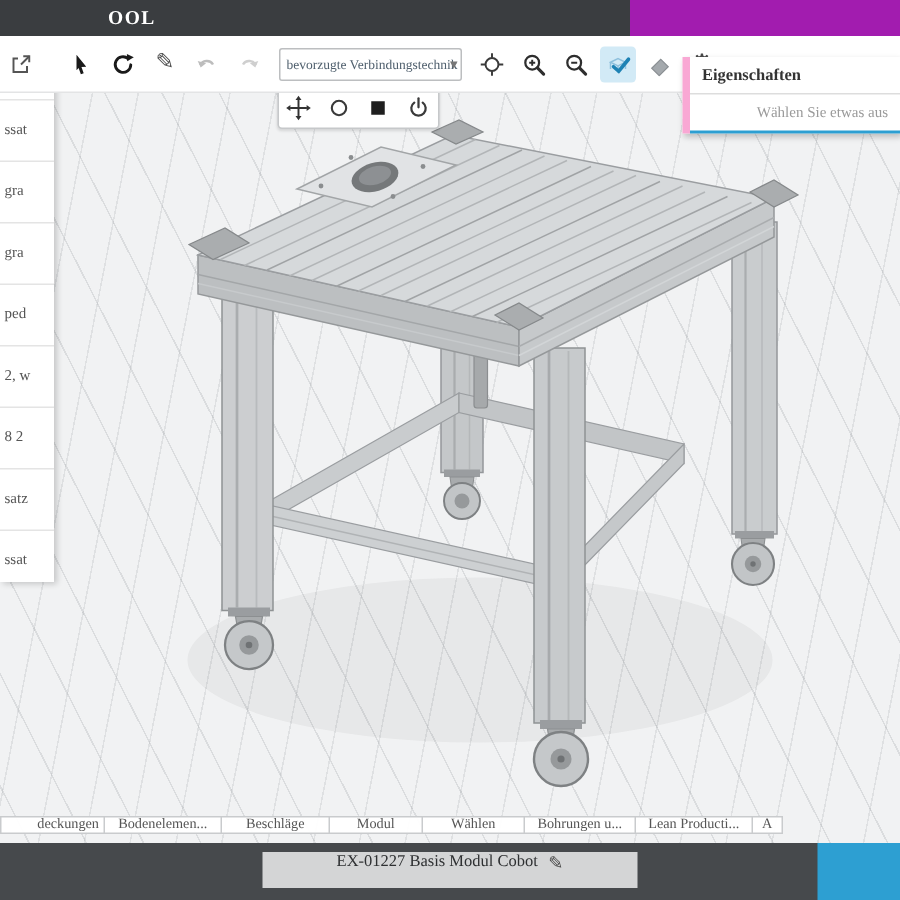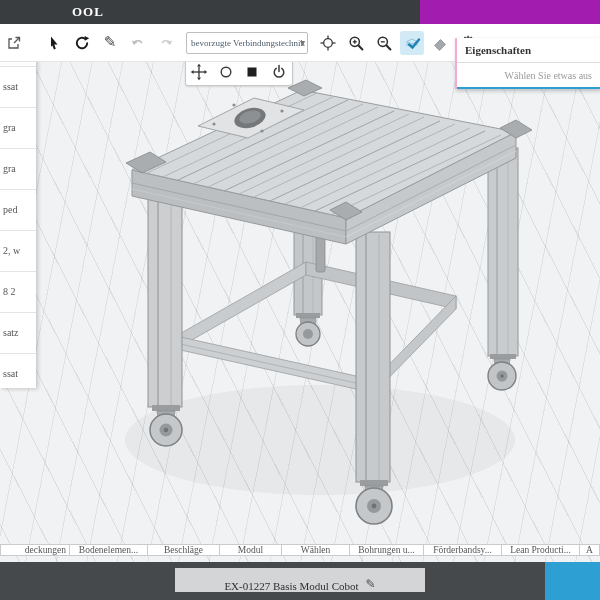--- a/index.html
+++ b/index.html
@@ -40,36 +40,36 @@
 
   
   .left-panel{position:absolute;left:0;top:52px;width:36px;height:336px;background:#fff;
     box-shadow:2px 1px 4px rgba(0,0,0,.18);z-index:3;overflow:hidden;}
   .lp-header{height:14px;font-size:7.5px;color:#888;line-height:14px;padding-left:2px;white-space:nowrap;}
   .lp-item{height:40px;border-top:1px solid #e4e4e4;font-size:10px;color:#555;line-height:40px;
     padding-left:3px;white-space:nowrap;overflow:hidden;cursor:pointer;}
 
   
   .props{position:absolute;left:455px;top:38px;width:145px;background:#fff;z-index:6;
-    border-left:2px solid #f9a8d4;box-shadow:1px 2px 4px rgba(0,0,0,.22);box-sizing:border-box;}
+    border-left:5px solid #f9a8d4;box-shadow:1px 2px 4px rgba(0,0,0,.22);box-sizing:border-box;}
   .props-title{font-size:11px;font-weight:bold;color:#333;padding:6px 8px;border-bottom:1px solid #ddd;}
   .props-hint{font-size:10px;color:#9a9a9a;padding:7px 8px 3px 8px;white-space:nowrap;overflow:hidden;text-align:right;}
   .props-underline{height:2px;background:#2d9fd2;margin-top:3px;}
 
   
   .bottom-tabs{position:absolute;left:0;top:530px;width:600px;height:26px;display:flex;z-index:3;align-items:flex-end;}
   .tab{background:rgba(255,255,255,.96);border:1px solid #c9cbcd;border-left:none;
     font-size:9.5px;color:#555;display:flex;align-items:center;justify-content:center;
     white-space:nowrap;overflow:hidden;padding:0 3px;box-sizing:border-box;cursor:pointer;}
   .tab:first-child{border-left:1px solid #c9cbcd;justify-content:flex-end;}
 
   
   .bottom-bar{position:absolute;left:0;top:562px;width:600px;height:38px;background:#46494c;z-index:5;}
   .project-pill{position:absolute;left:175px;top:6px;width:250px;height:24px;background:#d4d5d6;
-    display:flex;align-items:flex-end;justify-content:center;font-size:11px;color:#2e3032;gap:7px;cursor:pointer;}
+    display:flex;align-items:flex-start;justify-content:center;font-size:11px;color:#2e3032;gap:7px;cursor:pointer;}
   .pill-edit{font-size:12px;color:#4a4a4a;}
   .blue-block{position:absolute;right:0;top:0;width:55px;height:38px;background:#2d9fd2;cursor:pointer;}
 </style>
 </head>
 <body>
 
 <div class="app">
 
   <div class="viewport"></div>
 
@@ -306,21 +306,20 @@
     <div class="props-underline"></div>
   </div>
 
   <div class="bottom-tabs">
     <div class="tab" style="width:70px">deckungen</div>
     <div class="tab" style="width:78px">Bodenelemen...</div>
     <div class="tab" style="width:72px">Beschläge</div>
     <div class="tab" style="width:62px">Modul</div>
     <div class="tab" style="width:68px">Wählen</div>
     <div class="tab" style="width:74px">Bohrungen u...</div>
-    <div class="tab" style="width:78px">Förderbandsy...</div>
     <div class="tab" style="width:78px">Lean Producti...</div>
     <div class="tab" style="width:20px">A</div>
   </div>
 
   <div class="bottom-bar">
     <div class="project-pill">
       <span>EX-01227 Basis Modul Cobot</span>
       <span class="pill-edit">✎</span>
     </div>
     <div class="blue-block"></div>

